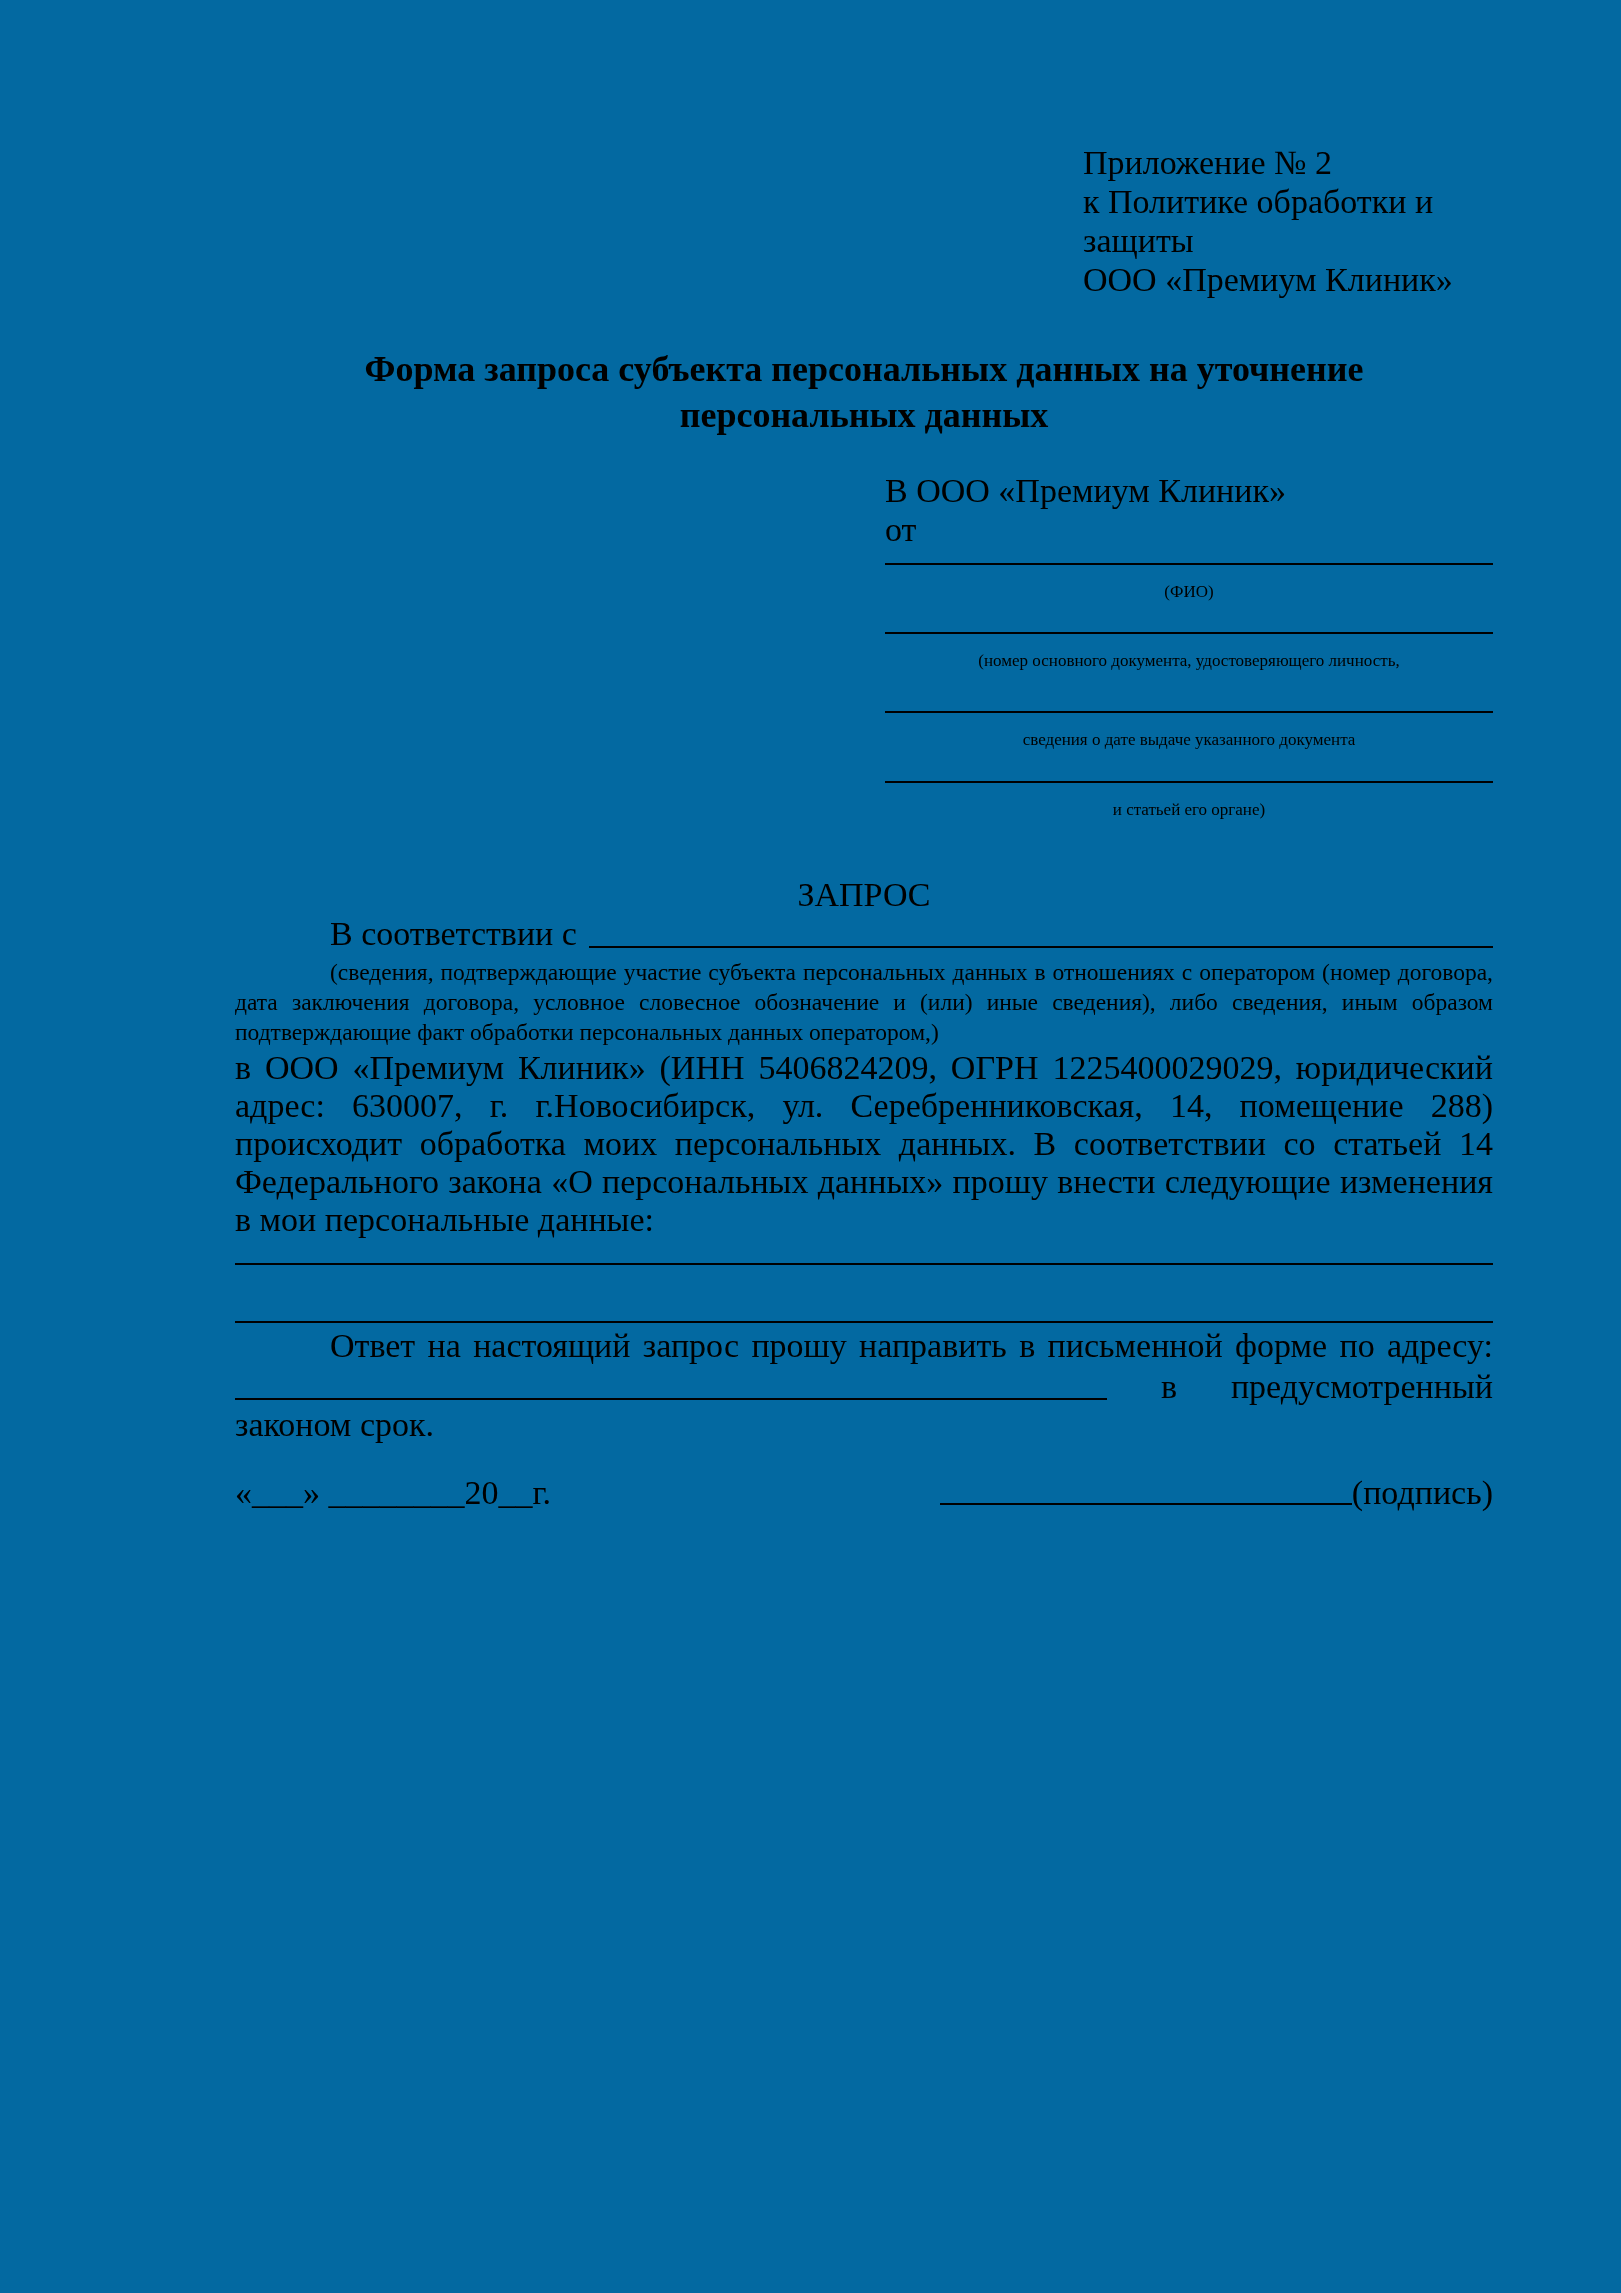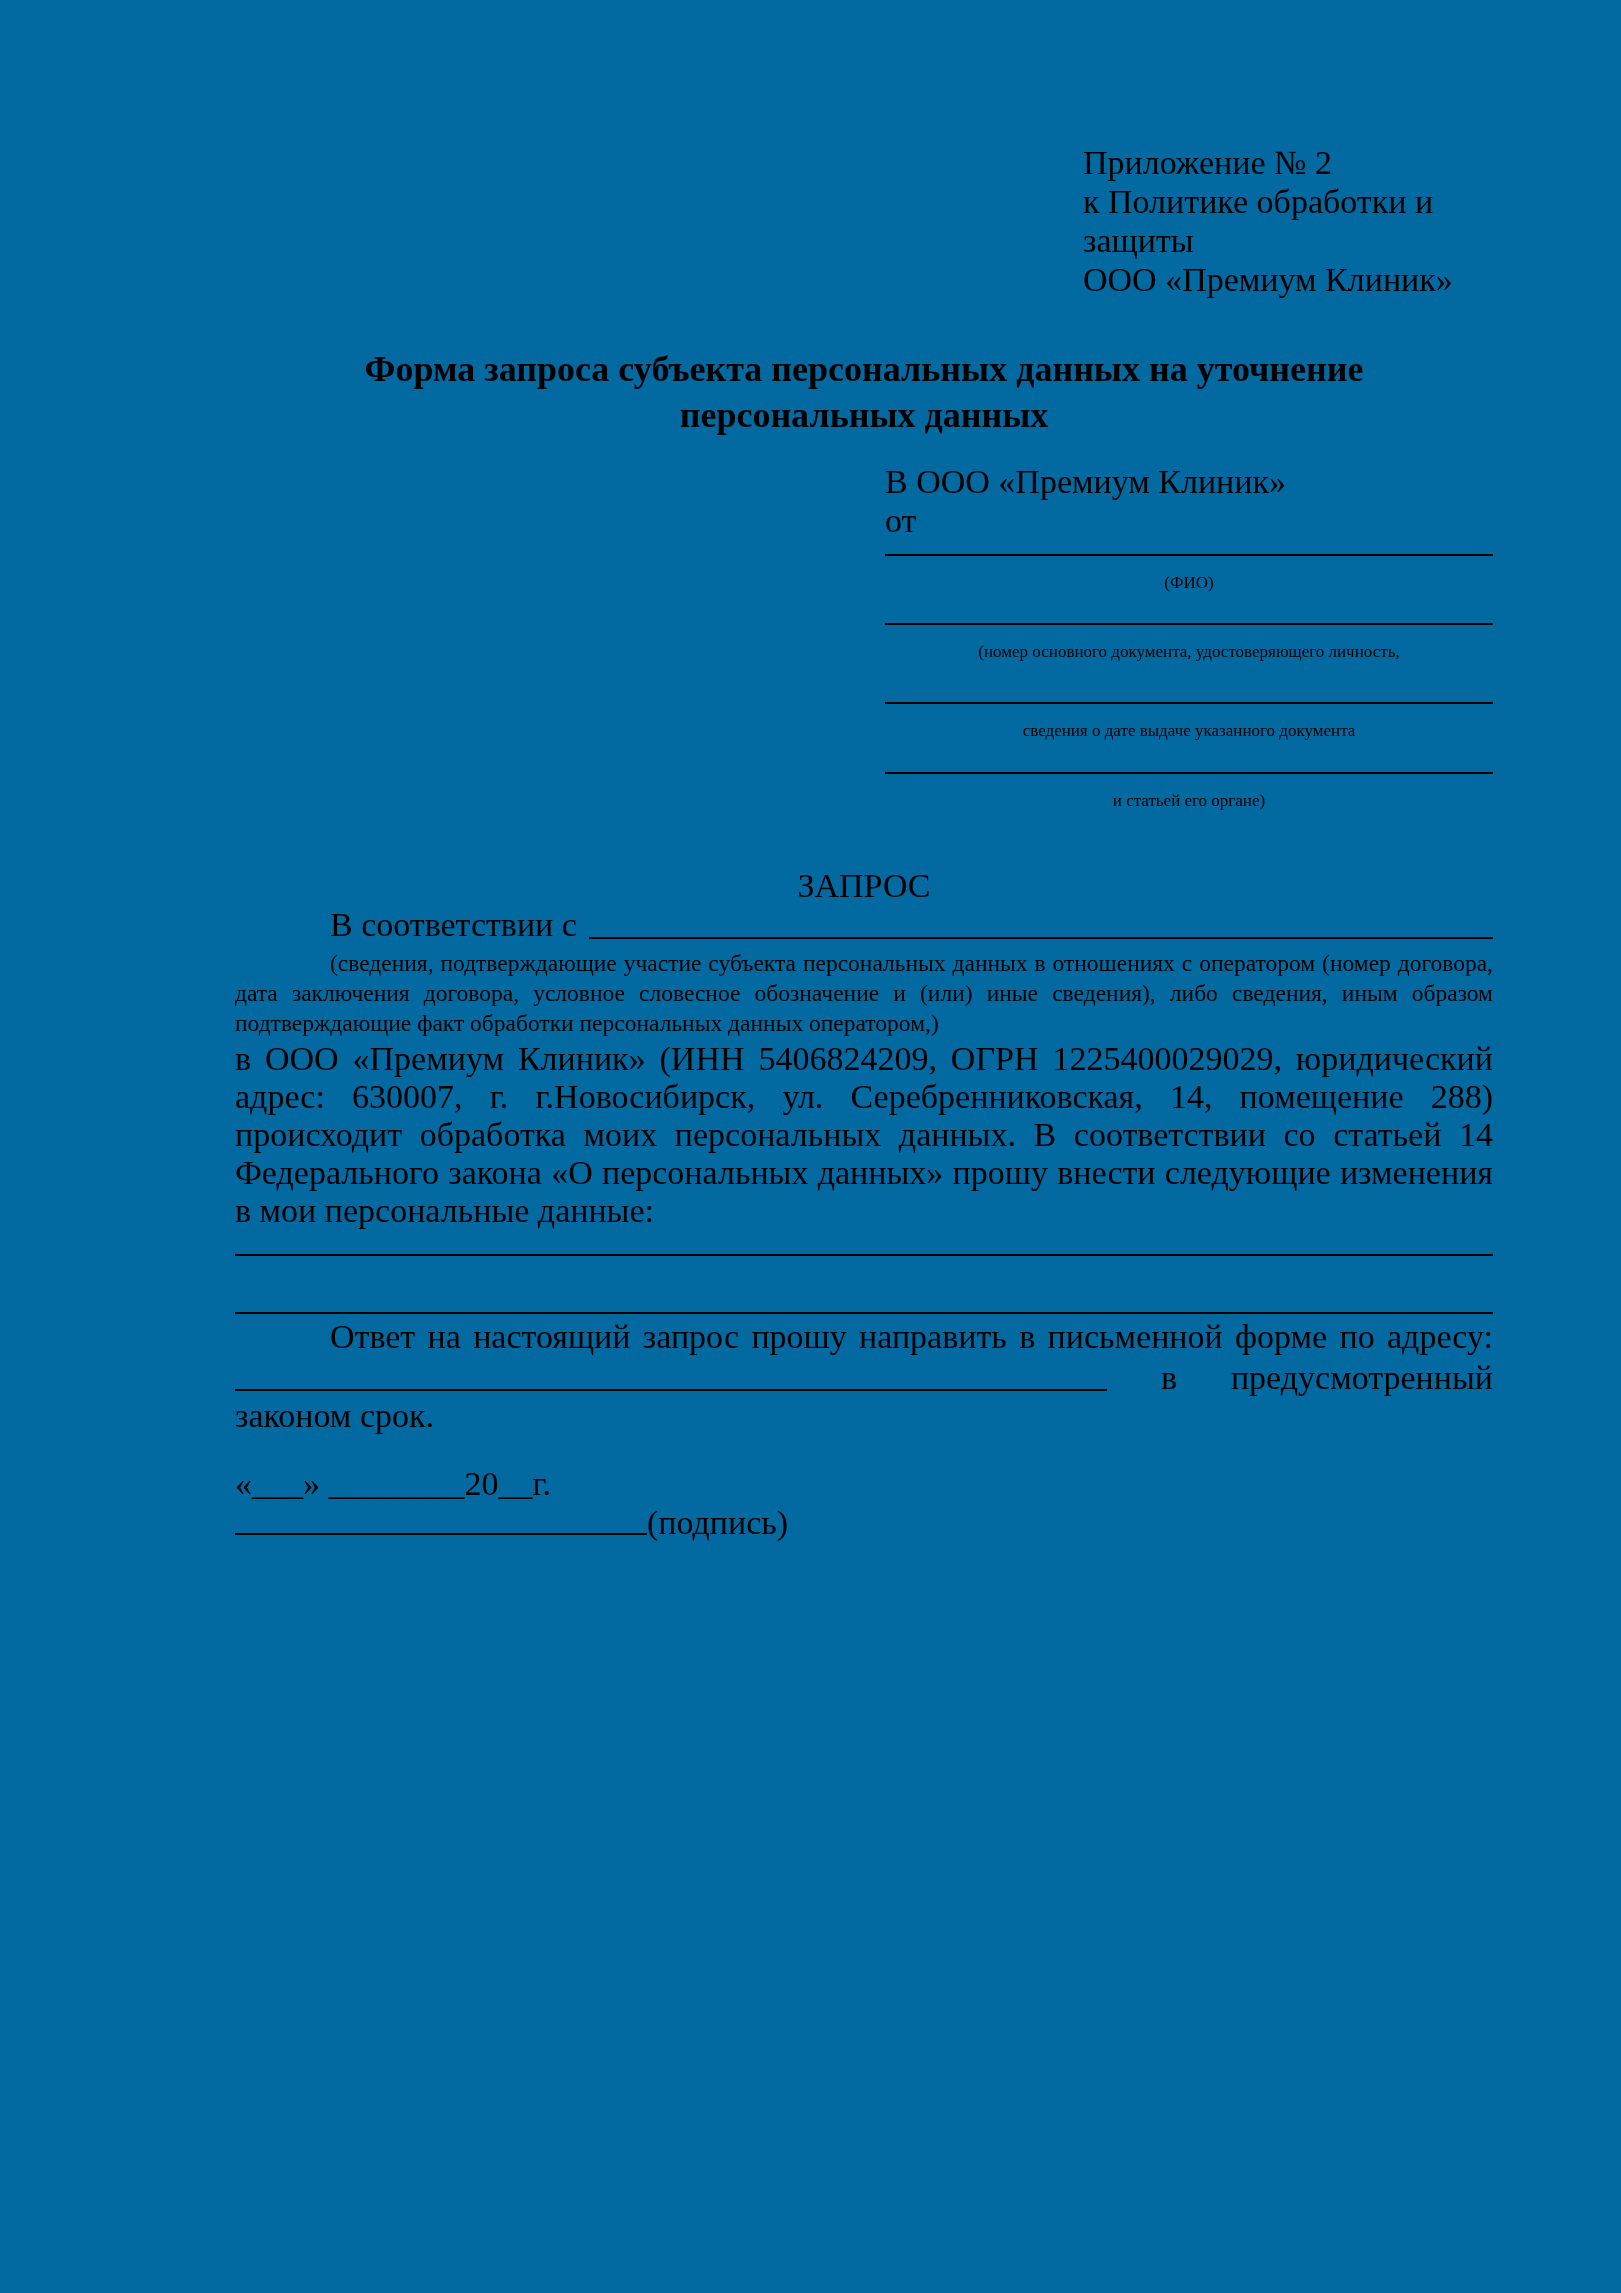--- a/index.html
+++ b/index.html
@@ -18,21 +18,21 @@
     font-size:34px; line-height:39px;
   }
   .doc-title {
     max-width:1137px;
     margin:47px auto 0 auto;
     text-align:center;
     font-weight:bold;
     font-size:36px; line-height:46px;
   }
   .recipient {
-    margin-top:24px;
+    margin-top:33px;
     margin-left:650px;
     width:608px;
     font-size:34px; line-height:39px;
   }
   .blank-line { border-bottom:2.9px solid #000; }
   .rec-blank-1 { height:13.7px; }
   .rec-blank-2 { height:26.5px; }
   .rec-blank-3 { height:36px; }
   .rec-blank-4 { height:26.5px; }
   .rec-caption {
@@ -85,21 +85,21 @@
     border-bottom:2.9px solid #000;
     align-self:flex-end;
     margin-bottom:5.9px;
   }
   .reply-last {
     font-size:34px; line-height:38px;
   }
   .footer-row {
     margin-top:29px;
     display:flex; justify-content:space-between; align-items:flex-start;
-    font-size:34px; line-height:39px;flex-direction:column;
+    font-size:34px; line-height:39px;
   }
   .sig-group { display:flex; align-items:flex-end; }
   .sig-fill {
     width:412px;
     border-bottom:2.9px solid #000;
     margin-bottom:6.9px;
   }
 </style>
 </head>
 <body>

